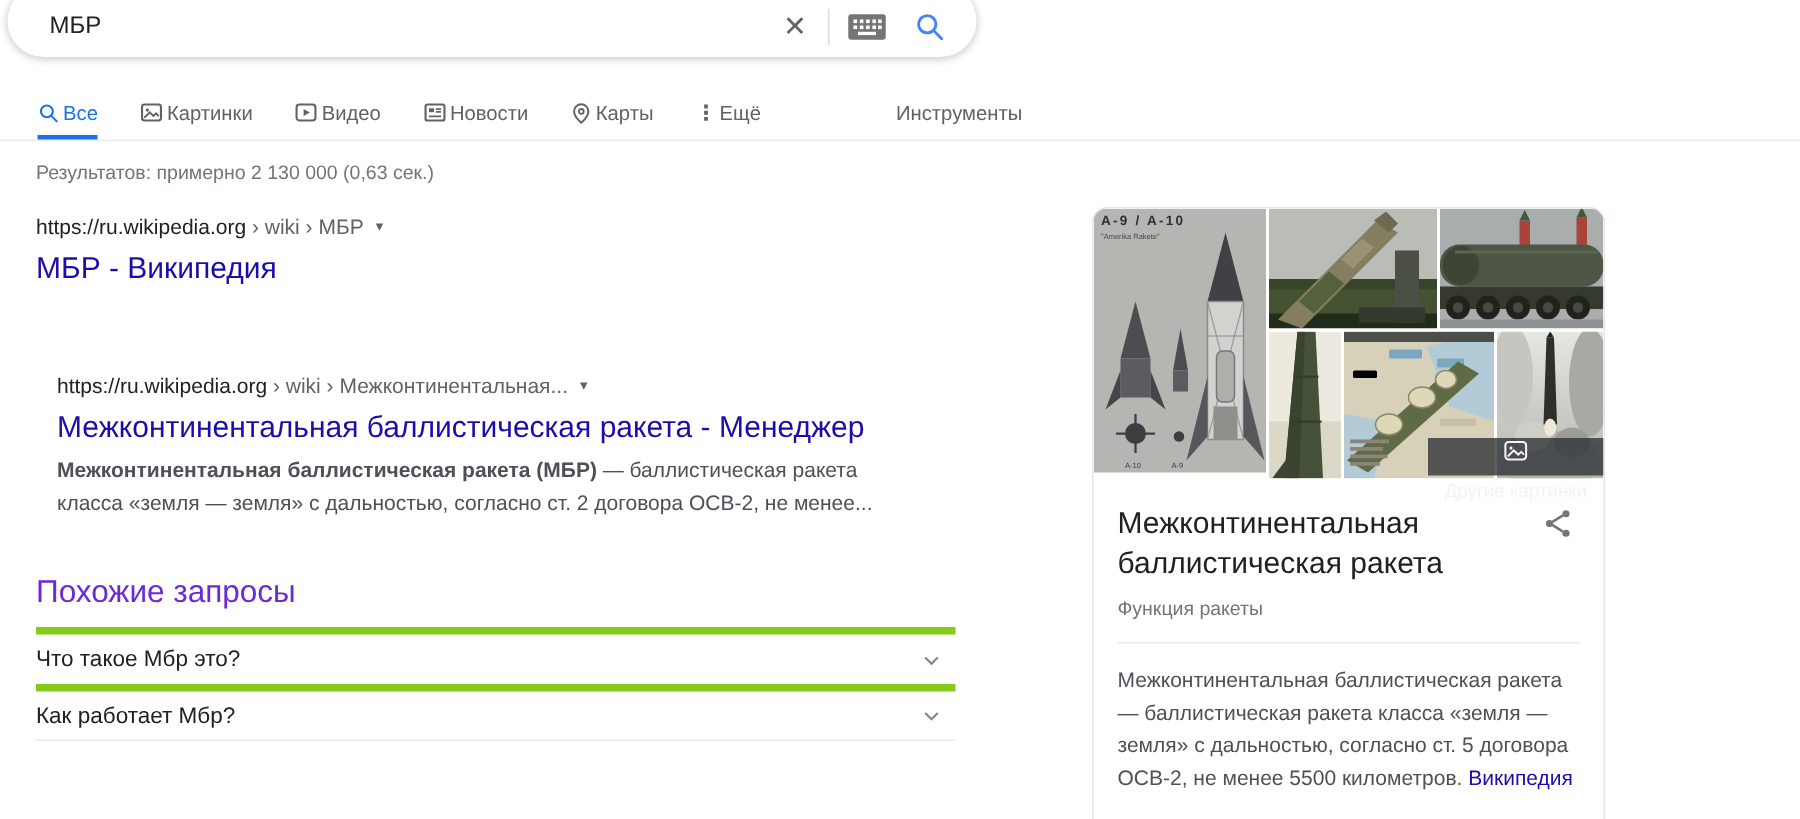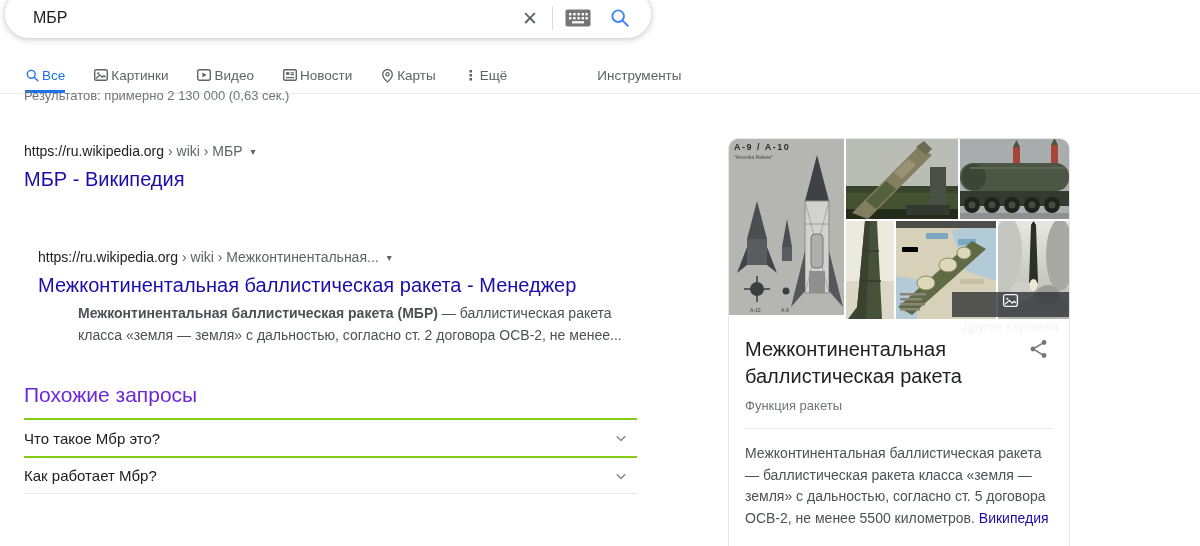--- a/index.html
+++ b/index.html
@@ -30,40 +30,40 @@
     padding-left:25px; font-size:13.5px; color:#5f6368;
   }
   .tab { display:flex; align-items:center; gap:2px; margin-right:28px;
          border-bottom:3px solid transparent; padding-top:2px; cursor:pointer; }
   .tab.active { color:#1a73e8; border-bottom-color:#1a73e8; }
   .tab .tico { display:flex; align-items:center; }
   .more-dots { font-size:14px; font-weight:bold; color:#5f6368; letter-spacing:0; }
   .tools { margin-left:62px; display:flex; align-items:center; cursor:pointer; }
 
   
-  .stats { position:absolute; top:88px; left:24px; font-size:13px; color:#70757a; }
+  .stats { position:absolute; top:107px; left:24px; font-size:13px; color:#70757a; }
 
   .result { position:absolute; }
   .r1 { top:141px; left:24px; width:600px; }
   .r2 { top:247px; left:38px; width:590px; }
   .url-line { display:flex; align-items:center; font-size:14px; color:#202124; height:20px; cursor:pointer; }
   .crumb { color:#5f6368; white-space:pre; }
   .url-arrow { color:#5f6368; font-size:10px; margin-left:8px; }
   .r-title { font-size:20px; line-height:26px; color:#1a0dab; margin-top:5px; font-weight:400;
              white-space:nowrap; cursor:pointer; }
   .r-snippet { font-size:14px; line-height:22px; color:#4d5156; margin-top:4px; }
   .r1 .r-snippet { max-width:562px; }
-  .r2 .r-snippet { max-width:545px;margin-left:40px; }
+  .r2 .r-snippet { max-width:545px; }
   .r-snippet b { color:#4d5156; }
 
   
   .related { position:absolute; top:383px; left:24px; width:613px; }
   .related-h { font-size:21px; font-weight:400; color:#6d28d9; margin:0 0 11px 0; }
   .q-row { display:flex; justify-content:space-between; align-items:center;
-           height:38px; border-top:2px solid #84cc16; font-size:15px; color:#202124; cursor:pointer; }
+           height:38px; border-top:5px solid #84cc16; font-size:15px; color:#202124; cursor:pointer; }
   .q-row:last-child { border-bottom:1px solid #e8e8e8; }
   .q-chev { display:flex; align-items:center; margin-right:6px; }
 
   
   .kp { position:absolute; top:138px; left:728px; width:342px; height:408px;
         border:1px solid #e4e6e9; border-bottom:none; border-radius:10px 10px 0 0;
         overflow:hidden; background:#fff; }
   .collage { position:relative; width:340px; height:180px; background:#fff; }
   .cimg { position:absolute; overflow:hidden; cursor:pointer; }
   .cimg svg { display:block; }

